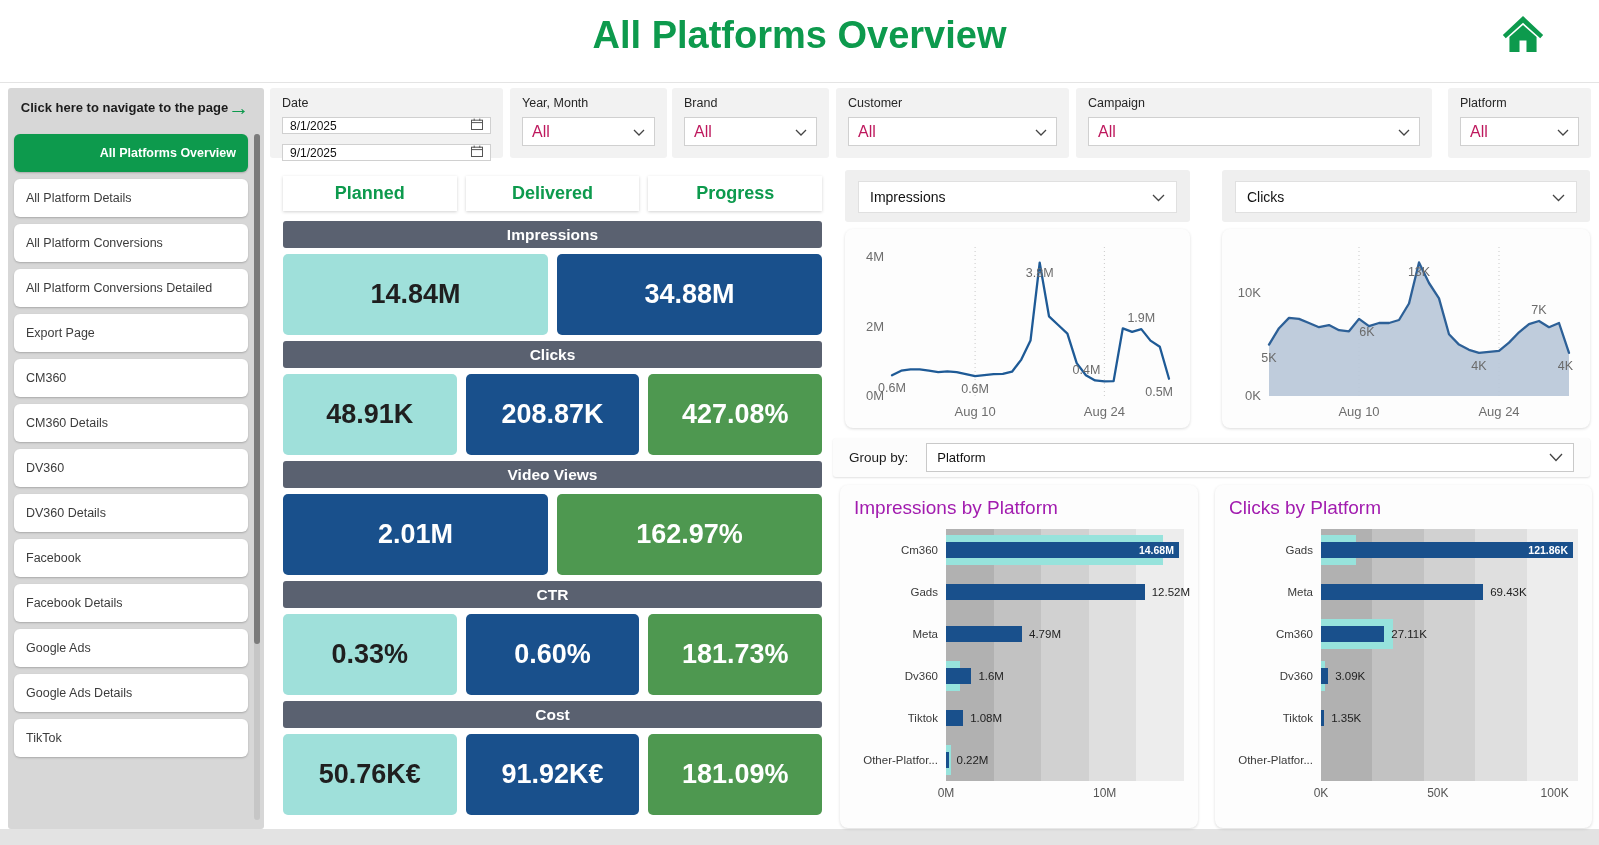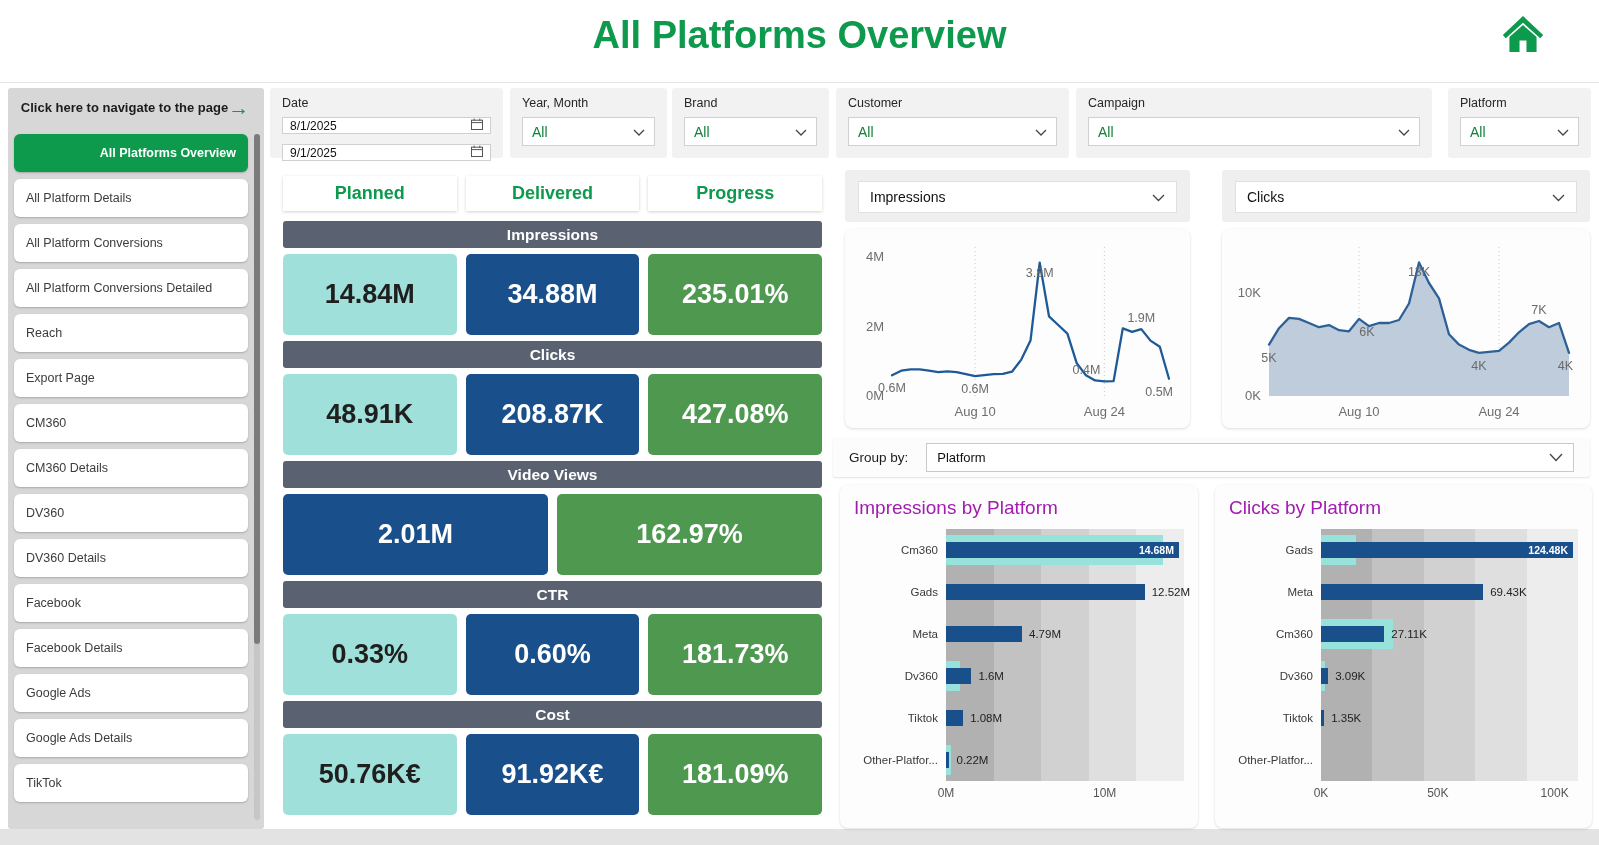--- a/index.html
+++ b/index.html
@@ -17,21 +17,21 @@
   .arrow-icon{color:#0d9a4d;font-size:21px;font-weight:bold;line-height:14px;}
   .nav-list{position:absolute;left:6px;top:46px;right:16px;display:flex;flex-direction:column;gap:7px;}
   .nav-item{height:38px;background:#ffffff;border-radius:6px;display:flex;align-items:center;padding:0 12px;font-size:12.5px;color:#3c3c3c;box-shadow:0 1px 2px rgba(0,0,0,.22);cursor:pointer;white-space:nowrap;overflow:hidden;}
   .nav-item.active{background:#0d9a4d;color:#ffffff;font-weight:bold;justify-content:flex-end;}
   .sb-track{position:absolute;right:4px;top:46px;width:6px;height:686px;background:#c6c6c6;border-radius:3px;}
   .sb-thumb{position:absolute;right:0;top:0;width:6px;height:510px;background:#7b7b7b;border-radius:3px;cursor:pointer;}
 
   
   .filter{position:absolute;top:88px;height:70px;background:#f2f2f2;border-radius:3px;box-sizing:border-box;padding:8px 12px;}
   .filter-label{font-size:12.5px;color:#262626;margin-bottom:7px;}
-  .filter-select{height:27px;background:#ffffff;border:1px solid #d0d0d0;display:flex;align-items:center;justify-content:space-between;padding:0 9px;font-size:14px;color:#15803d;cursor:pointer;}
+  .filter-select{height:27px;background:#ffffff;border:1px solid #d0d0d0;display:flex;align-items:center;justify-content:space-between;padding:0 9px;font-size:16px;color:#be185d;cursor:pointer;}
   .date-inputs{display:flex;gap:10px;flex-direction:column;}
   .date-input{flex:1;height:27px;background:#ffffff;border:1px solid #d0d0d0;display:flex;align-items:center;justify-content:space-between;padding:0 7px;font-size:12px;color:#111;cursor:pointer;}
 
   
   .kpi-header{position:absolute;left:283px;top:176px;width:539px;display:flex;gap:9px;}
   .kpi-col-h{flex:1;height:35px;background:#ffffff;box-shadow:0 1px 3px rgba(0,0,0,.18);display:flex;align-items:center;justify-content:center;font-size:18px;font-weight:bold;color:#0d9a4d;}
   .kpi-body{position:absolute;left:283px;top:221px;width:539px;}
   .kpi-band{height:27px;background:#5a6170;border-radius:3px;color:#fff;font-weight:bold;font-size:15.5px;display:flex;align-items:center;justify-content:center;margin-bottom:6px;}
   .kpi-cells{display:flex;gap:9px;margin-bottom:6px;}
   .kpi-cell{flex:1;height:81px;border-radius:5px;display:flex;align-items:center;justify-content:center;font-size:27px;font-weight:bold;}
@@ -87,21 +87,20 @@
   <div class="sidebar">
     <div class="nav-hint">
       <span>Click here to navigate to the page</span>
       <span class="arrow-icon">→</span>
     </div>
     <div class="nav-list" id="nav-list">
         <div class="nav-item active">All Platforms Overview</div>
         <div class="nav-item">All Platform Details</div>
         <div class="nav-item">All Platform Conversions</div>
         <div class="nav-item">All Platform Conversions Detailed</div>
-        <div class="nav-item">Reach</div>
         <div class="nav-item">Export Page</div>
         <div class="nav-item">CM360</div>
         <div class="nav-item">CM360 Details</div>
         <div class="nav-item">DV360</div>
         <div class="nav-item">DV360 Details</div>
         <div class="nav-item">Facebook</div>
         <div class="nav-item">Facebook Details</div>
         <div class="nav-item">Google Ads</div>
         <div class="nav-item">Google Ads Details</div>
         <div class="nav-item">TikTok</div>
@@ -185,21 +184,20 @@
   <div class="kpi-header" id="kpi-header">
       <div class="kpi-col-h">Planned</div>
       <div class="kpi-col-h">Delivered</div>
       <div class="kpi-col-h">Progress</div>
     </div>
   <div class="kpi-body" id="kpi-body">
       <div class="kpi-band">Impressions</div>
       <div class="kpi-cells">
         <div class="kpi-cell cell-planned">14.84M</div>
         <div class="kpi-cell cell-delivered">34.88M</div>
-        <div class="kpi-cell cell-progress">235.01%</div>
       </div>
       <div class="kpi-band">Clicks</div>
       <div class="kpi-cells">
         <div class="kpi-cell cell-planned">48.91K</div>
         <div class="kpi-cell cell-delivered">208.87K</div>
         <div class="kpi-cell cell-progress">427.08%</div>
       </div>
       <div class="kpi-band">Video Views</div>
       <div class="kpi-cells">
         <div class="kpi-cell cell-delivered">2.01M</div>
@@ -340,21 +338,21 @@
             <div class="bar-cat">Meta</div>
             <div class="bar-cat">Cm360</div>
             <div class="bar-cat">Dv360</div>
             <div class="bar-cat">Tiktok</div>
             <div class="bar-cat">Other-Platfor...</div>
           </div>
           <div class="bar-plot" style="background: linear-gradient(to right, rgb(177, 177, 177) 0%, rgb(177, 177, 177) 20%, rgb(194, 194, 194) 20%, rgb(194, 194, 194) 40%, rgb(209, 209, 209) 40%, rgb(209, 209, 209) 60%, rgb(223, 223, 223) 60%, rgb(223, 223, 223) 80%, rgb(237, 237, 237) 80%, rgb(237, 237, 237) 100%);">
             <div class="bar-area">
               <div class="planned-bar" style="width: 13.6364%;"></div>
               <div class="delivered-bar" style="width: 98.0727%;"></div>
-              <div class="in-label" style="width: 98.0727%;">124.48K</div>
+              <div class="in-label" style="width: 98.0727%;">121.86K</div>
             </div>
             <div class="bar-area">
               <div class="delivered-bar" style="width: 63.1182%;"></div>
               <span class="out-label" style="left: calc(63.1182% + 7px);">69.43K</span>
             </div>
             <div class="bar-area">
               <div class="planned-bar" style="width: 28.1818%;"></div>
               <div class="delivered-bar" style="width: 24.6455%;"></div>
               <span class="out-label" style="left: calc(24.6455% + 7px);">27.11K</span>
             </div>

